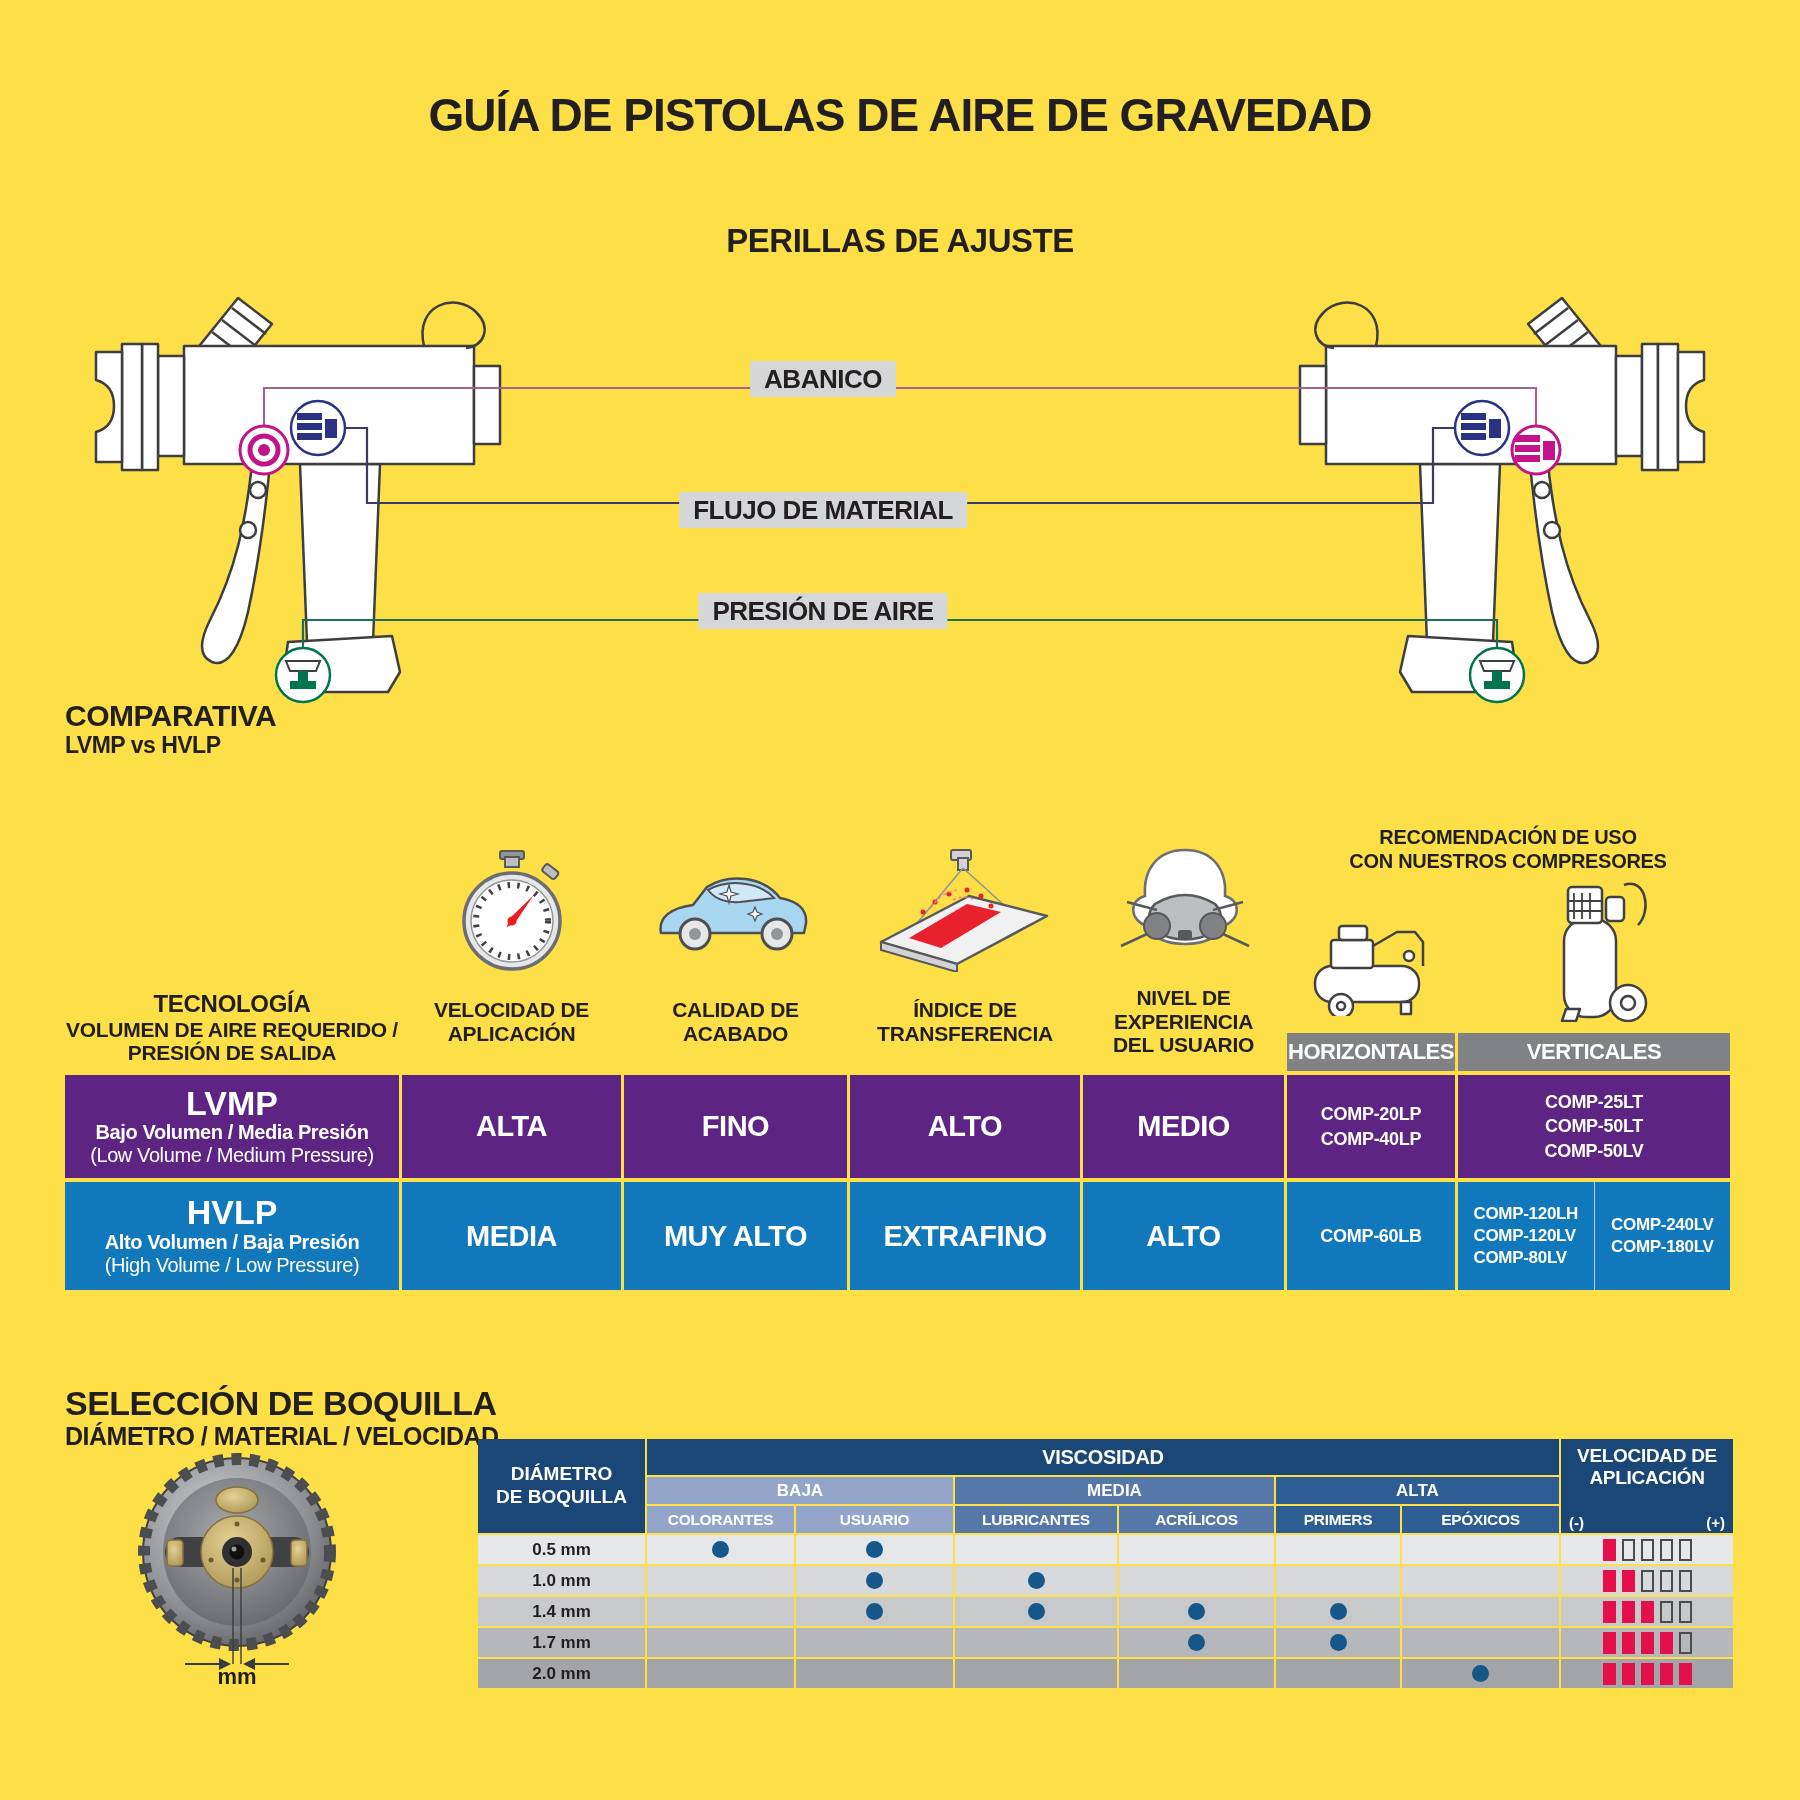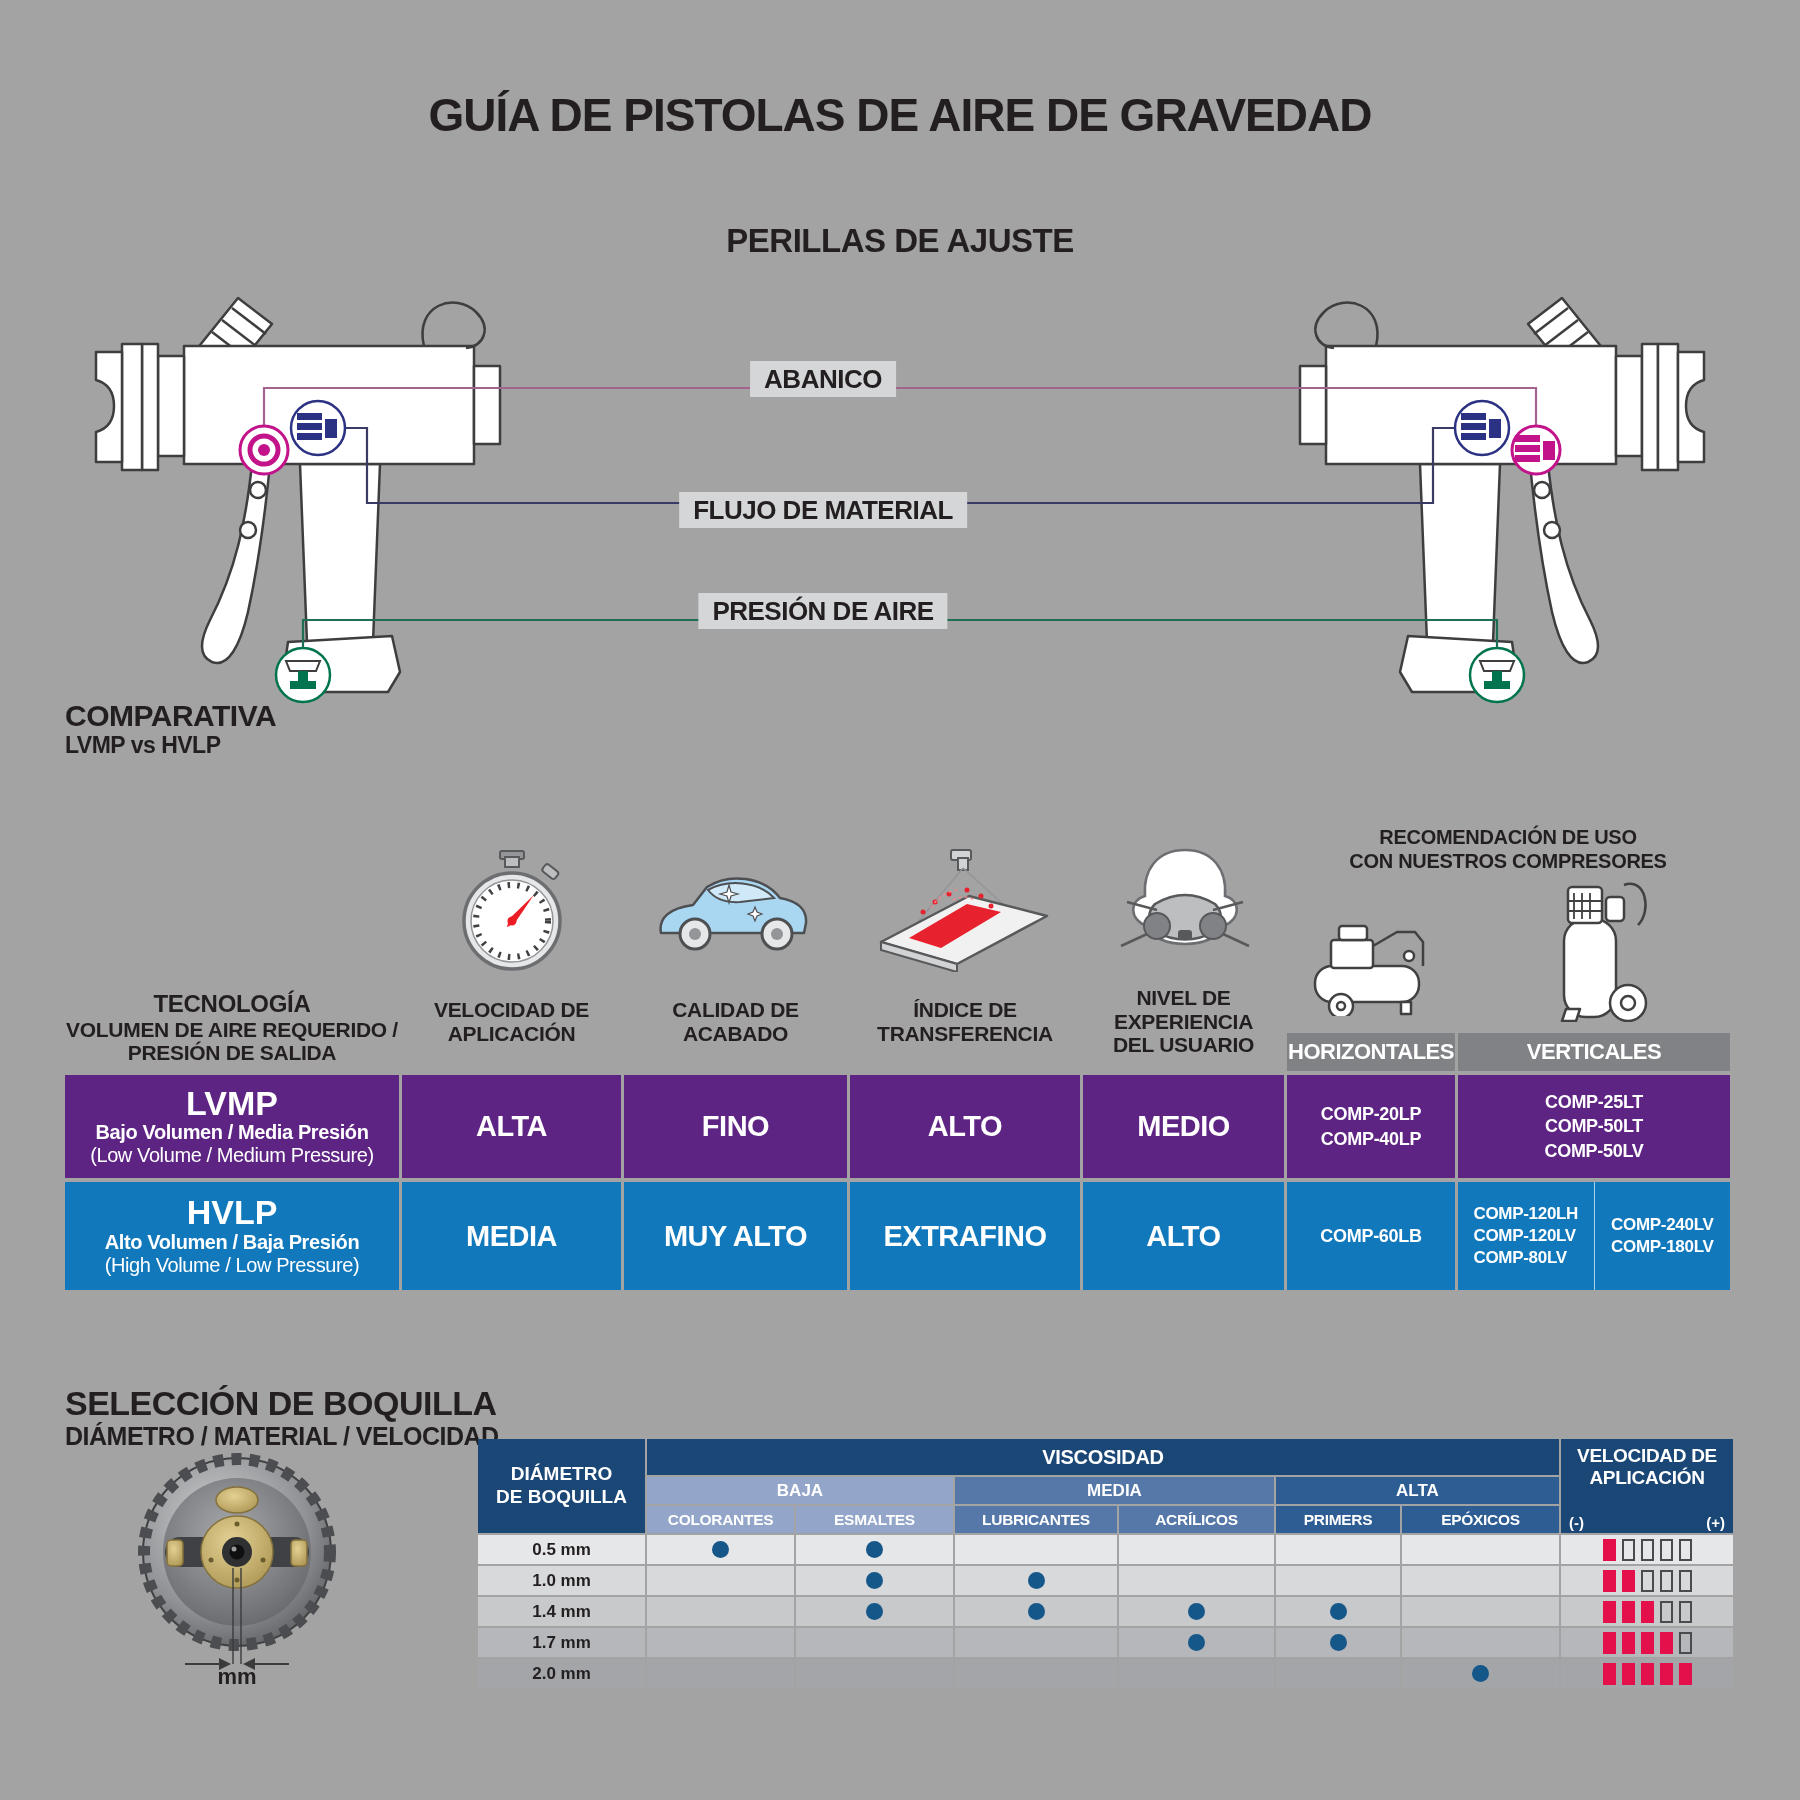--- a/index.html
+++ b/index.html
@@ -1,16 +1,16 @@
 <!DOCTYPE html>
 <html style="--lvmp_row: #5E2483; --hvlp_row: #1278BC; --header_bar_gray: #808285; --label_box_gray: #D5D6D8; --navy_header: #1A4775; --visc_low: #93A5C8; --visc_mid: #5578A8; --visc_high: #2E5D94; --dot_blue: #16578A; --velocity_red: #E4104C; --knob_pink: #C2138B; --knob_navy: #2B3283; --knob_green: #00744F; --line_pink: #A4638F; --line_navy: #3A3A66; --line_green: #1E6E56;"><head>
 <meta charset="utf-8">
 <style>
   html,body{margin:0;padding:0;background:#fff;}
-  #page{position:relative;width:1800px;height:1800px;background:#a3a3a3;overflow:hidden;
+  #page{position:relative;width:1800px;height:1800px;background:#fde047;overflow:hidden;
         font-family:"Liberation Sans",sans-serif;color:#231F20;}
   .abs{position:absolute;}
   .ctr{display:flex;align-items:center;justify-content:center;text-align:center;}
   .pre{white-space:pre-line;}
   h1,h2,h3{margin:0;font-weight:bold;}
   #main-title{left:0;right:0;top:88px;text-align:center;font-size:46px;letter-spacing:-1px;}
   #knobs-title{left:0;right:0;top:222px;text-align:center;font-size:33px;letter-spacing:-0.5px;}
   .gun-label{background:var(--label_box_gray);font-weight:bold;font-size:26px;letter-spacing:-0.5px;
              padding:0 14px;height:36px;display:flex;align-items:center;justify-content:center;
              transform:translateX(-50%);z-index:3;}
@@ -345,21 +345,21 @@
 APLICACIÓN</div>
       <div class="mp">
         <span>(-)</span>
         <span>(+)</span>
       </div>
     </div>
     <div class="g-low ctr hdr-grp" style="grid-area:2/2/3/4;">BAJA</div>
     <div class="g-mid ctr hdr-grp" style="grid-area:2/4/3/6;">MEDIA</div>
     <div class="g-high ctr hdr-grp" style="grid-area:2/6/3/8;">ALTA</div>
     <div class="g-low ctr hdr-mat" style="grid-area:3/2;">COLORANTES</div>
-    <div class="g-low ctr hdr-mat" style="grid-area:3/3;">ESMALTES</div>
+    <div class="g-low ctr hdr-mat" style="grid-area:3/3;">USUARIO</div>
     <div class="g-mid ctr hdr-mat" style="grid-area:3/4;">LUBRICANTES</div>
     <div class="g-mid ctr hdr-mat" style="grid-area:3/5;">ACRÍLICOS</div>
     <div class="g-high ctr hdr-mat" style="grid-area:3/6;text-align:right;">PRIMERS</div>
     <div class="g-high ctr hdr-mat" style="grid-area:3/7;">EPÓXICOS</div>
 
   <div class="nz-dia" style="background: rgb(230, 231, 232); grid-area: 4 / 1;">0.5 mm</div>
       <div class="nz-cell" style="background: rgb(230, 231, 232); grid-area: 4 / 2;">
         <span class="dot"></span>
       </div>
       <div class="nz-cell" style="background: rgb(230, 231, 232); grid-area: 4 / 3;">

